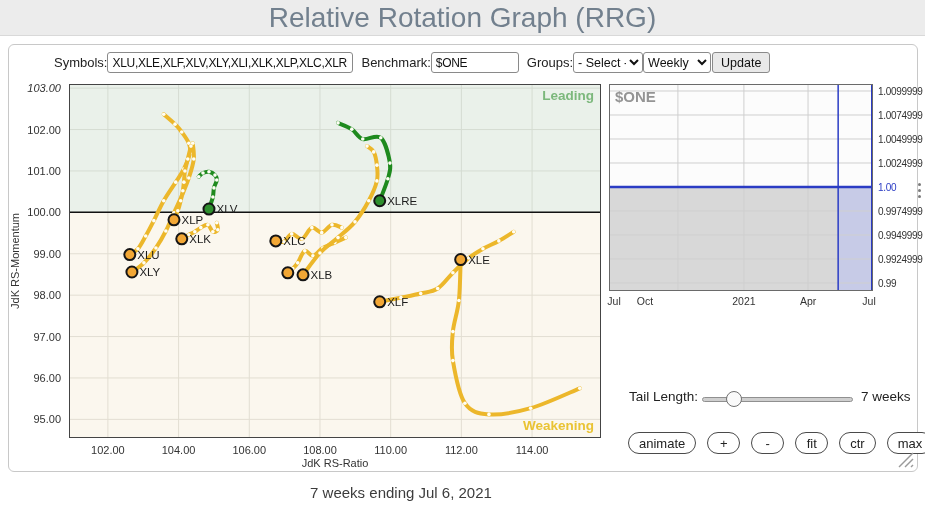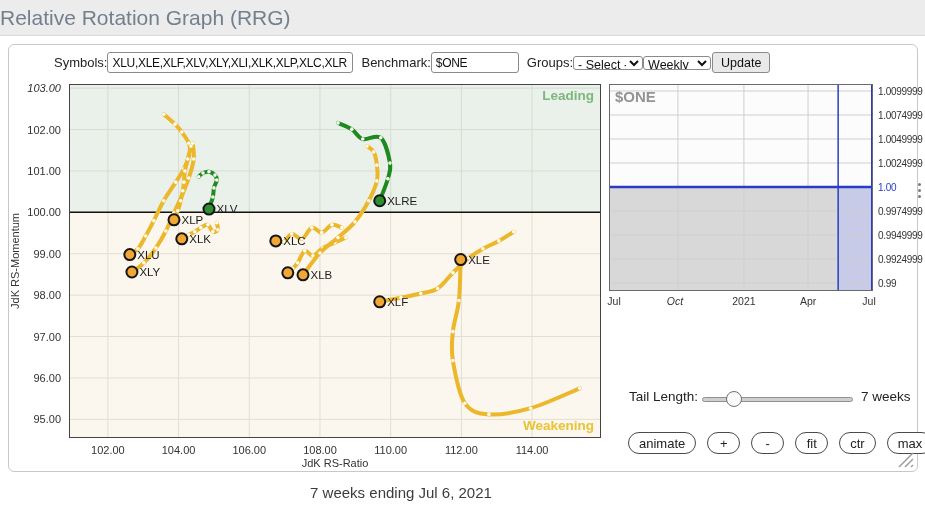--- a/index.html
+++ b/index.html
@@ -1,25 +1,25 @@
 <!DOCTYPE html>
 <html><head>
 <meta charset="utf-8">
 <style>
   * { margin:0; padding:0; box-sizing:border-box; }
   html,body { width:925px; height:507px; background:#fff; font-family:"Liberation Sans", sans-serif; overflow:hidden; }
   .header { position:absolute; left:0; top:0; width:925px; height:36px; background:#ececec; border-bottom:1px solid #d9d9d9; }
-  .header h1 { font-size:21px; font-weight:400; color:#72808e; text-align:left; line-height:35px; }
+  .header h1 { font-size:28px; font-weight:400; color:#72808e; text-align:center; line-height:35px; }
   .card { position:absolute; left:8px; top:44px; width:910px; height:428px; background:#fff; border:1px solid #c8c8c8; border-radius:6px; }
   .toolbar { position:absolute; left:45px; top:7px; display:flex; align-items:center; font-size:13px; color:#222; }
   .toolbar label { margin-left:8px; white-space:nowrap; }
   .toolbar input { height:21px; border:1px solid #8a8a8a; border-radius:3px; padding:0 4px; font-size:12px; letter-spacing:-0.3px; font-family:"Liberation Sans",sans-serif; color:#111; }
   .inp-symbols { width:246px; }
   .inp-benchmark { width:88px; }
-  .toolbar select { height:14px; font-size:12.5px; border:1px solid #8a8a8a; border-radius:3px; background:#fff; color:#111; font-family:"Liberation Sans",sans-serif; }
+  .toolbar select { height:21px; font-size:12.5px; border:1px solid #8a8a8a; border-radius:3px; background:#fff; color:#111; font-family:"Liberation Sans",sans-serif; }
   .sel-groups { width:70px; } .sel-period { width:92px; } .sel-freq { width:68px; }
   .btn-update { height:21px; margin-left:1px; font-size:12.5px; padding:0 8px; border:1px solid #8a8a8a; border-radius:3px; background:#e9e9e9; color:#111; font-family:"Liberation Sans",sans-serif; }
   .yaxis-title { position:absolute; left:-3px; top:39px; width:18px; height:354px; display:flex; align-items:center; justify-content:center; }
   .yaxis-title span { transform:rotate(-90deg); white-space:nowrap; font-size:11px; color:#333; }
   .tick { position:absolute; font-size:11px; color:#333; }
   .ytick { width:38px; text-align:right; }
   .xtick { width:52px; text-align:center; }
   .xaxis-title { position:absolute; left:60px; top:412px; width:532px; text-align:center; font-size:11px; color:#333; }
   #rrg-svg { position:absolute; left:60px; top:39px; }
   #mini-svg { position:absolute; left:600px; top:39px; }
@@ -258,21 +258,21 @@
       <div class="mini-ytick" style="top: 89px;">1.0049999</div>
       <div class="mini-ytick" style="top: 113px;">1.0024999</div>
       <div class="mini-ytick hl" style="top: 137px;">1.00</div>
       <div class="mini-ytick" style="top: 161px;">0.9974999</div>
       <div class="mini-ytick" style="top: 185px;">0.9949999</div>
       <div class="mini-ytick" style="top: 209px;">0.9924999</div>
       <div class="mini-ytick" style="top: 233px;">0.99</div>
     </div>
   <div id="mini-xticks">
       <div class="mini-xtick" style="left: 583.016px;">Jul</div>
-      <div class="mini-xtick" style="left: 644px; font-style: italic;">Oct</div>
+      <div class="mini-xtick" style="left: 614px;">Oct</div>
       <div class="mini-xtick" style="left: 712.904px;">2021</div>
       <div class="mini-xtick" style="left: 777.056px;">Apr</div>
       <div class="mini-xtick" style="left: 838.04px;">Jul</div>
     </div>
   <div class="dots-handle">
       <i></i>
       <i></i>
       <i></i>
     </div>
 

